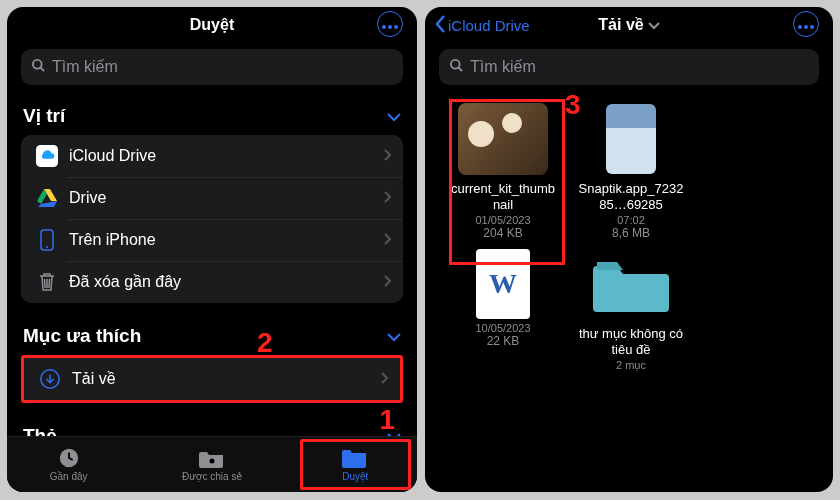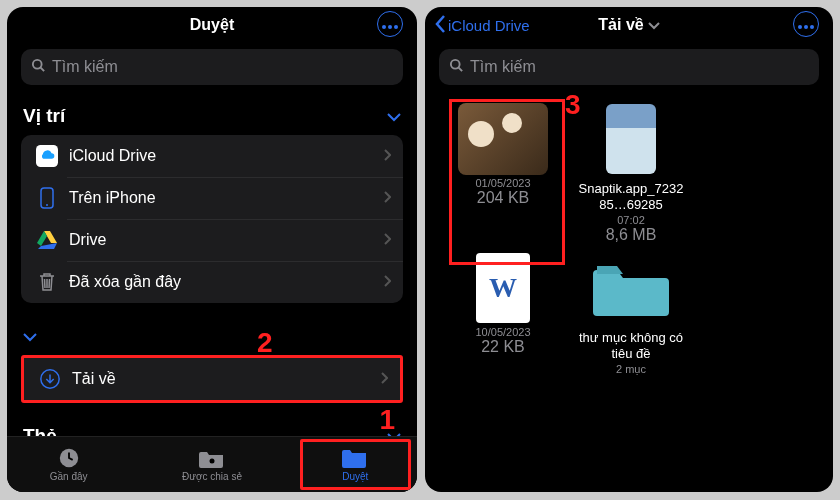--- a/index.html
+++ b/index.html
@@ -31,21 +31,21 @@
   .tab.active { color:#2f6fed; }
   .tab .ticon { height:22px; display:flex; align-items:center; }
   .tab.active-hl { position:relative; }
   .tab.active-hl::after { content:""; position:absolute; top:2px; bottom:2px; left:6px; right:6px; border:3px solid #ff2020; border-radius:2px; pointer-events:none; }
   .annot { position:absolute; color:#ff2020; font-size:28px; font-weight:700; pointer-events:none; }
   .grid { display:flex; flex-wrap:wrap; gap:8px; padding:8px 4px; }
   .cell { width:120px; display:flex; flex-direction:column; align-items:center; }
   .thumb { width:90px; height:72px; border-radius:8px; display:flex; align-items:center; justify-content:center; background:#1c1c1e; overflow:hidden; }
   .fname { font-size:13px; margin-top:6px; text-align:center; color:#fff; line-height:1.2; max-width:110px; word-break:break-word; }
   .meta1 { font-size:11px; color:#8e8e93; margin-top:2px; text-align:right; }
-  .meta2 { font-size:16px; color:#8e8e93; text-align:center; }
+  .meta2 { font-size:12px; color:#8e8e93; text-align:center; }
   .cell.hl { position:relative; }
   .cell.hl::before { content:""; position:absolute; top:-4px; left:6px; width:110px; height:160px; border:3px solid #ff2020; pointer-events:none; }
   .folder-icon { width:80px; height:60px; }
   
   .mock-drums { background:linear-gradient(135deg,#7a5a3a,#3a2a1a); position:relative; }
   .mock-drums::before,.mock-drums::after{content:"";position:absolute;border-radius:50%;background:#f0e0c8;}
   .mock-drums::before{width:26px;height:26px;left:10px;top:18px;}
   .mock-drums::after{width:20px;height:20px;left:44px;top:10px;}
   .mock-person { width:50px; height:70px; border-radius:6px; background:linear-gradient(#7aa0c8 35%,#cfe2ed 35%); }
   .mock-doc { width:54px; height:70px; background:#fff; border-radius:4px; display:flex; align-items:center; justify-content:center; }
@@ -95,39 +95,39 @@
               <path d="M17 15a3 3 0 000-6 5 5 0 00-9.6 1.2A3 3 0 008 15h9z" fill="#1aa0ff"></path>
             </svg>
           </span>
         <span>iCloud Drive</span>
         <span class="chev"><svg width="8" height="12" viewBox="0 0 8 12" fill="none" stroke="#555" stroke-width="2">
               <path d="M2 1l5 5-5 5"></path>
             </svg></span>
       </div>
       <div class="row">
         <span class="icon">
-            <svg width="14" height="22" viewBox="0 0 14 22">
-              <rect x="1" y="1" width="12" height="20" rx="3" fill="none" stroke="#2f6fed" stroke-width="1.5"></rect>
-              <circle cx="7" cy="18" r="1" fill="#2f6fed"></circle>
-            </svg>
-          </span>
-        <span>Trên iPhone</span>
-        <span class="chev"><svg width="8" height="12" viewBox="0 0 8 12" fill="none" stroke="#555" stroke-width="2">
-              <path d="M2 1l5 5-5 5"></path>
-            </svg></span>
-      </div>
-      <div class="row">
-        <span class="icon">
             <svg width="20" height="18" viewBox="0 0 20 18">
               <polygon points="7,0 13,0 20,12 14,12" fill="#ffcf3f"></polygon>
               <polygon points="0,12 7,0 10,5 4,15" fill="#11a861"></polygon>
               <polygon points="4,15 20,12 17,18 1,18" fill="#2f6fed"></polygon>
             </svg>
           </span>
         <span>Drive</span>
+        <span class="chev"><svg width="8" height="12" viewBox="0 0 8 12" fill="none" stroke="#555" stroke-width="2">
+              <path d="M2 1l5 5-5 5"></path>
+            </svg></span>
+      </div>
+      <div class="row">
+        <span class="icon">
+            <svg width="14" height="22" viewBox="0 0 14 22">
+              <rect x="1" y="1" width="12" height="20" rx="3" fill="none" stroke="#2f6fed" stroke-width="1.5"></rect>
+              <circle cx="7" cy="18" r="1" fill="#2f6fed"></circle>
+            </svg>
+          </span>
+        <span>Trên iPhone</span>
         <span class="chev"><svg width="8" height="12" viewBox="0 0 8 12" fill="none" stroke="#555" stroke-width="2">
               <path d="M2 1l5 5-5 5"></path>
             </svg></span>
       </div>
       <div class="row">
         <span class="icon">
             <svg width="18" height="20" viewBox="0 0 18 20" fill="none" stroke="#8e8e93" stroke-width="1.5">
               <path d="M2 4h14M6 4V2h6v2M4 4l1 14h8l1-14"></path>
               <line x1="9" y1="7" x2="9" y2="16"></line>
               <line x1="6.5" y1="7" x2="7" y2="16"></line>
@@ -135,20 +135,21 @@
             </svg>
           </span>
         <span>Đã xóa gần đây</span>
         <span class="chev"><svg width="8" height="12" viewBox="0 0 8 12" fill="none" stroke="#555" stroke-width="2">
               <path d="M2 1l5 5-5 5"></path>
             </svg></span>
       </div>
     </div>
 
     <div class="section-head" style="margin-top:12px">
+      <span>Mục ưa thích</span>
       <span><svg width="14" height="9" viewBox="0 0 14 9">
             <path d="M1 1l6 6 6-6" fill="none" stroke="#2f6fed" stroke-width="2"></path>
           </svg></span>
     </div>
 
     <div class="list fav-box">
       <div class="row">
         <span class="icon">
             <svg width="22" height="22" viewBox="0 0 24 24" fill="none" stroke="#2f6fed" stroke-width="1.6">
               <circle cx="12" cy="12" r="10"></circle>
@@ -231,20 +232,21 @@
           <circle cx="10" cy="10" r="7"></circle>
           <line x1="15" y1="15" x2="21" y2="21"></line>
         </svg></span>
     <span>Tìm kiếm</span>
   </div>
 
   <div class="inner">
     <div class="grid">
       <div class="cell hl">
         <div class="thumb mock-drums"></div>
+        <div class="fname">current_kit_thumbnail</div>
         <div class="meta1">01/05/2023</div>
         <div class="meta2">204 KB</div>
       </div>
       <div class="cell">
         <div class="thumb" style="background:transparent">
             <div class="mock-person"></div>
           </div>
         <div class="fname">Snaptik.app_723285…69285</div>
         <div class="meta1">07:02</div>
         <div class="meta2">8,6 MB</div>

